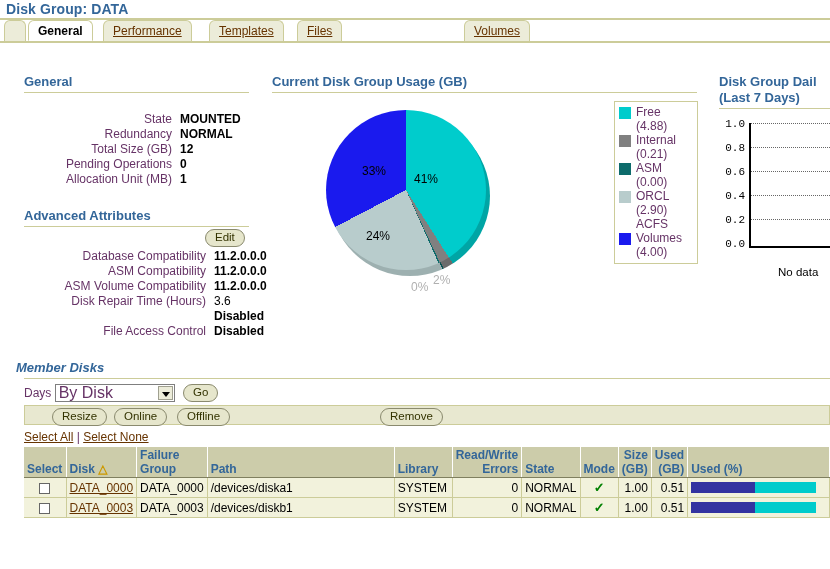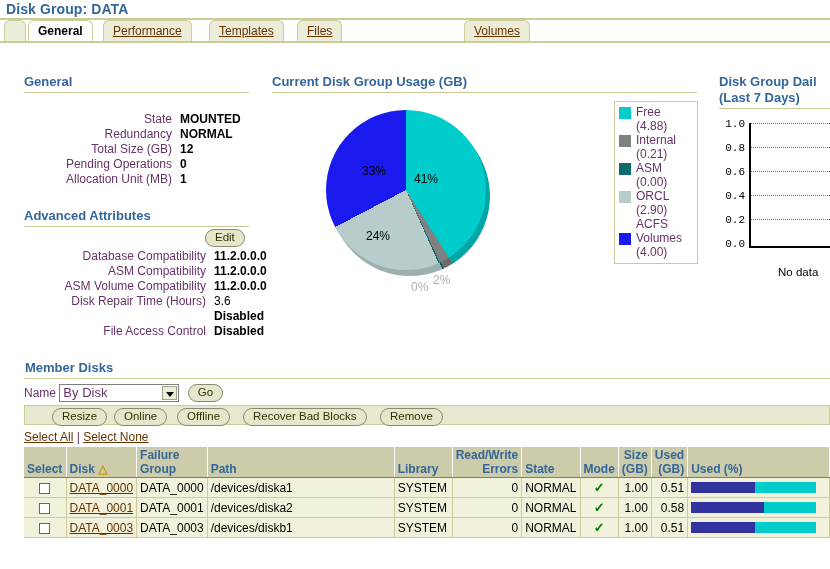--- a/index.html
+++ b/index.html
@@ -120,21 +120,21 @@
   .lc-plot { position:absolute; border-left:2px solid #000; border-bottom:2px solid #000; }
   .lc-grid { position:absolute; left:0; height:1px; border-top:1px dotted #666; }
   .lc-tick { position:absolute; font-size:11px; color:#000; text-align:right; width:26px; font-family:"Liberation Mono", monospace;}
   .lc-nodata { position:absolute; font-size:11.5px; color:#000; }
 
   
   .viewbar { position:absolute; font-size:12px; color:#663366; }
   .select-box {
     display:inline-block; width:120px; height:18px;
     border:1px solid #7f7f7f; background:#fff;
-    font-size:13px; color:#663366; padding-left:3px; line-height:16px;
+    font-size:16px; color:#663366; padding-left:3px; line-height:16px;
     position:relative; vertical-align:middle;
   }
   .select-arrow {
     position:absolute; right:1px; top:1px; width:15px; height:14px;
     background:#ececd9; border:1px solid #a0a090;
   }
   .select-arrow:after {
     content:""; position:absolute; left:3px; top:5px;
     border-left:4px solid transparent; border-right:4px solid transparent;
     border-top:5px solid #000;
@@ -316,37 +316,36 @@
     <div class="lc-plot" style="left:30px; top:5px; width:85px; height:125px;">
       <div class="lc-grid" style="top:0px; width:85px;"></div>
       <div class="lc-grid" style="top:24px; width:85px;"></div>
       <div class="lc-grid" style="top:48px; width:85px;"></div>
       <div class="lc-grid" style="top:72px; width:85px;"></div>
       <div class="lc-grid" style="top:96px; width:85px;"></div>
     </div>
     <div class="lc-nodata" style="left:59px; top:148px;">No data</div>
   </div>
 
-  <div class="sec-h" style="left:25px; top:360px;">Member Disks</div>
+  <div class="sec-h" style="left:16px; top:360px;font-style:italic;">Member Disks</div>
   <div class="sec-rule" style="left:24px; top:378px; width:806px;"></div>
 
   <div class="viewbar" style="left:24px; top:384px;">
-    <span style="vertical-align:middle;">Name</span>
+    <span style="vertical-align:middle;">Days</span>
     <span class="select-box">
       <span>By Disk</span>
       <span class="select-arrow"></span>
     </span>
     <span class="obtn" style="margin-left:5px; vertical-align:middle;">Go</span>
   </div>
 
   <div class="btnstrip" style="left:24px; top:405px; width:806px; height:20px;">
     <span class="obtn" style="position:absolute; left:27px; top:2px;">Resize</span>
     <span class="obtn" style="position:absolute; left:89px; top:2px;">Online</span>
     <span class="obtn" style="position:absolute; left:152px; top:2px;">Offline</span>
-    <span class="obtn" style="position:absolute; left:218px; top:2px;">Recover Bad Blocks</span>
     <span class="obtn" style="position:absolute; left:355px; top:2px;text-align:right;">Remove</span>
   </div>
 
   <div class="selectlinks" style="left:24px; top:430px;">
     <a href="#">Select All</a>
     <span class="sep">|</span>
     <a href="#">Select None</a>
   </div>
 
   <table class="disks" style="left:24px; top:447px; width:806px;">
@@ -381,37 +380,20 @@
         <td class="num">1.00</td>
         <td class="num">0.51</td>
         <td>
             <div class="bar-out">
               <div class="bar-in" style="width:51%"></div>
             </div>
           </td>
       </tr>
       <tr>
         <td class="ctr"><span class="chk"></span></td>
-        <td class="dlink"><a href="#">DATA_0001</a></td>
-        <td>DATA_0001</td>
-        <td>/devices/diska2</td>
-        <td>SYSTEM</td>
-        <td class="num">0</td>
-        <td>NORMAL</td>
-        <td class="ctr"><span class="ok">✓</span></td>
-        <td class="num">1.00</td>
-        <td class="num">0.58</td>
-        <td>
-            <div class="bar-out">
-              <div class="bar-in" style="width:58%"></div>
-            </div>
-          </td>
-      </tr>
-      <tr>
-        <td class="ctr"><span class="chk"></span></td>
         <td class="dlink"><a href="#">DATA_0003</a></td>
         <td>DATA_0003</td>
         <td>/devices/diskb1</td>
         <td>SYSTEM</td>
         <td class="num">0</td>
         <td>NORMAL</td>
         <td class="ctr"><span class="ok">✓</span></td>
         <td class="num">1.00</td>
         <td class="num">0.51</td>
         <td>

